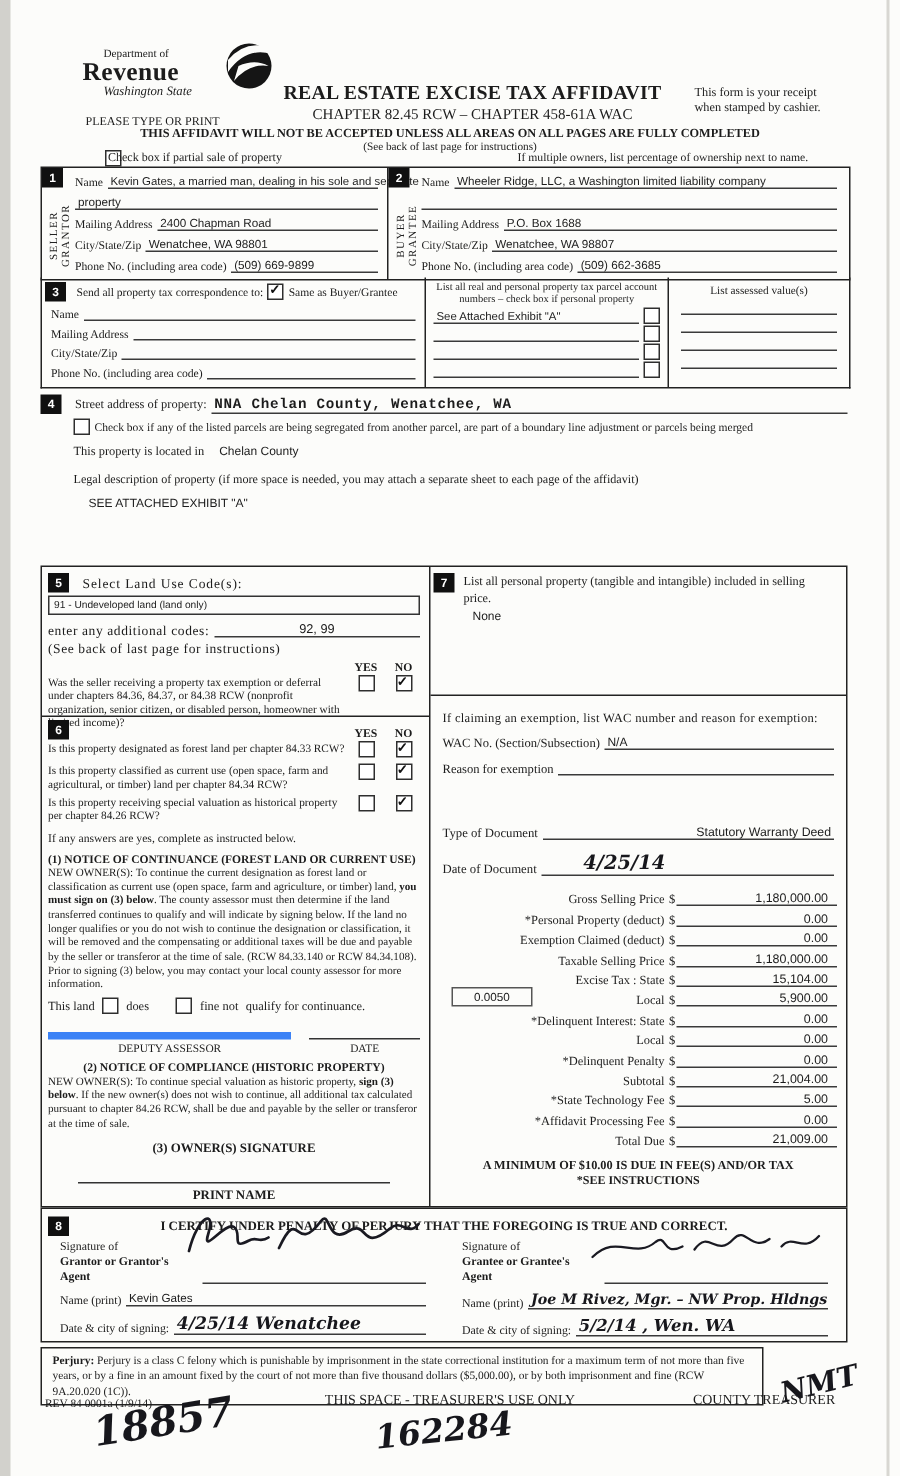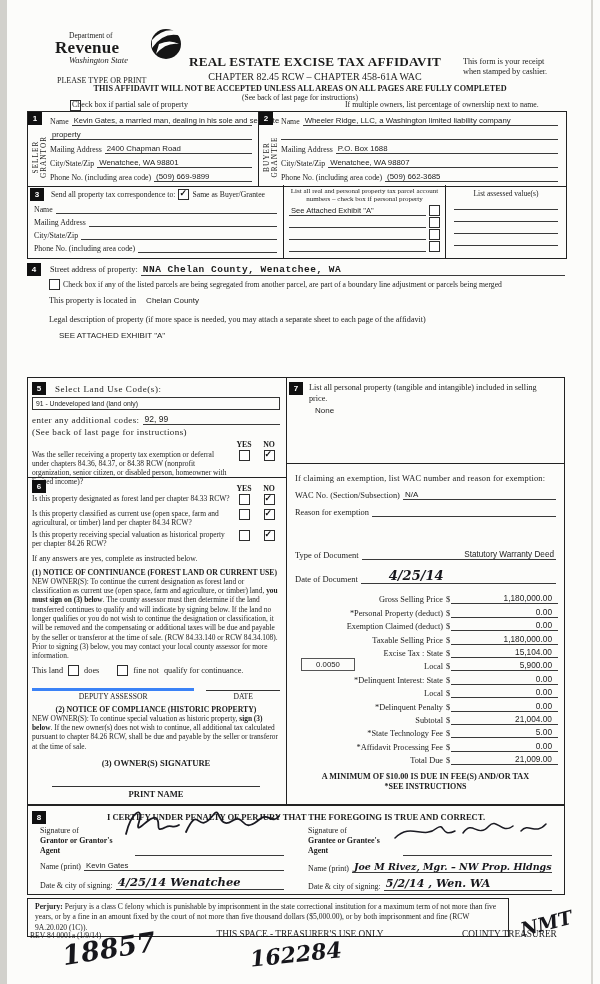--- a/index.html
+++ b/index.html
@@ -210,21 +210,21 @@
     <div style="width:259px;position:relative;border-right:1.3px solid #222;box-sizing:border-box;">
 
       <div style="position:relative;height:99px;padding:4px 6px 0 4px;box-sizing:border-box;">
         <div class="frow" style="align-items:center;">
           <span class="secnum">5</span>
           <span style="font-size:9px;letter-spacing:.6px;margin-left:6px;">Select Land Use Code(s):</span>
         </div>
         <div class="sans" style="border:1.2px solid #333;height:11px;line-height:11px;font-size:6.8px;padding:0 3px;margin-top:2px;">91 - Undeveloped land (land only)</div>
         <div class="frow" style="height:15px;">
           <span style="font-size:9px;letter-spacing:.4px;">enter any additional codes:</span>
-          <span class="uf sans" style="font-size:8.5px;">92, 99</span>
+          <span class="uf sans" style="font-size:8.5px;text-align:center;">92, 99</span>
         </div>
         <div style="font-size:9px;letter-spacing:.4px;margin-top:2px;">(See back of last page for instructions)</div>
         <div class="frow" style="margin-top:3px;">
           <span style="flex:1;"></span>
           <span class="yn b" style="font-size:7.8px;">YES</span>
           <span class="yn b" style="font-size:7.8px;">NO</span>
         </div>
         <div class="frow" style="align-items:flex-start;margin-top:1px;">
           <span class="q" style="flex:1;">Was the seller receiving a property tax exemption or deferral under chapters 84.36, 84.37, or 84.38 RCW (nonprofit organization, senior citizen, or disabled person, homeowner with limited income)?</span>
           <span class="yn"><span class="cb"></span></span>
@@ -260,21 +260,21 @@
         <div class="frow" style="margin-top:4px;align-items:center;gap:5px;font-size:8.3px;">
           <span>This land</span>
           <span class="cb"></span>
           <span>does</span>
           <span style="width:8px;"></span>
           <span class="cb"></span>
           <span>fine not</span>
           <span>qualify for continuance.</span>
         </div>
         <div class="frow" style="margin-top:12px;gap:12px;">
-          <span style="flex:2.2;border-top:3px solid #3b82f6;text-align:center;font-size:7.6px;padding-top:1px;">DEPUTY ASSESSOR</span>
+          <span style="flex:2.2;border-top:5px solid #3b82f6;text-align:center;font-size:7.6px;padding-top:1px;">DEPUTY ASSESSOR</span>
           <span style="flex:1;border-top:1px solid #333;text-align:center;font-size:7.6px;padding-top:1px;">DATE</span>
         </div>
         <div class="b ctr" style="font-size:7.8px;margin-top:4px;">(2) NOTICE OF COMPLIANCE (HISTORIC PROPERTY)</div>
         <div class="notice"><span>NEW OWNER(S): To continue special valuation as historic property, </span><span class="b">sign (3) below</span><span>. If the new owner(s) does not wish to continue, all additional tax calculated pursuant to chapter 84.26 RCW, shall be due and payable by the seller or transferor at the time of sale.</span></div>
         <div class="b ctr" style="font-size:8.6px;margin-top:7px;">(3)  OWNER(S) SIGNATURE</div>
         <div style="margin:18px 20px 0 20px;border-top:1px solid #333;"></div>
         <div class="b ctr" style="font-size:8.6px;margin-top:2px;">PRINT NAME</div>
       </div>
     </div>
 

